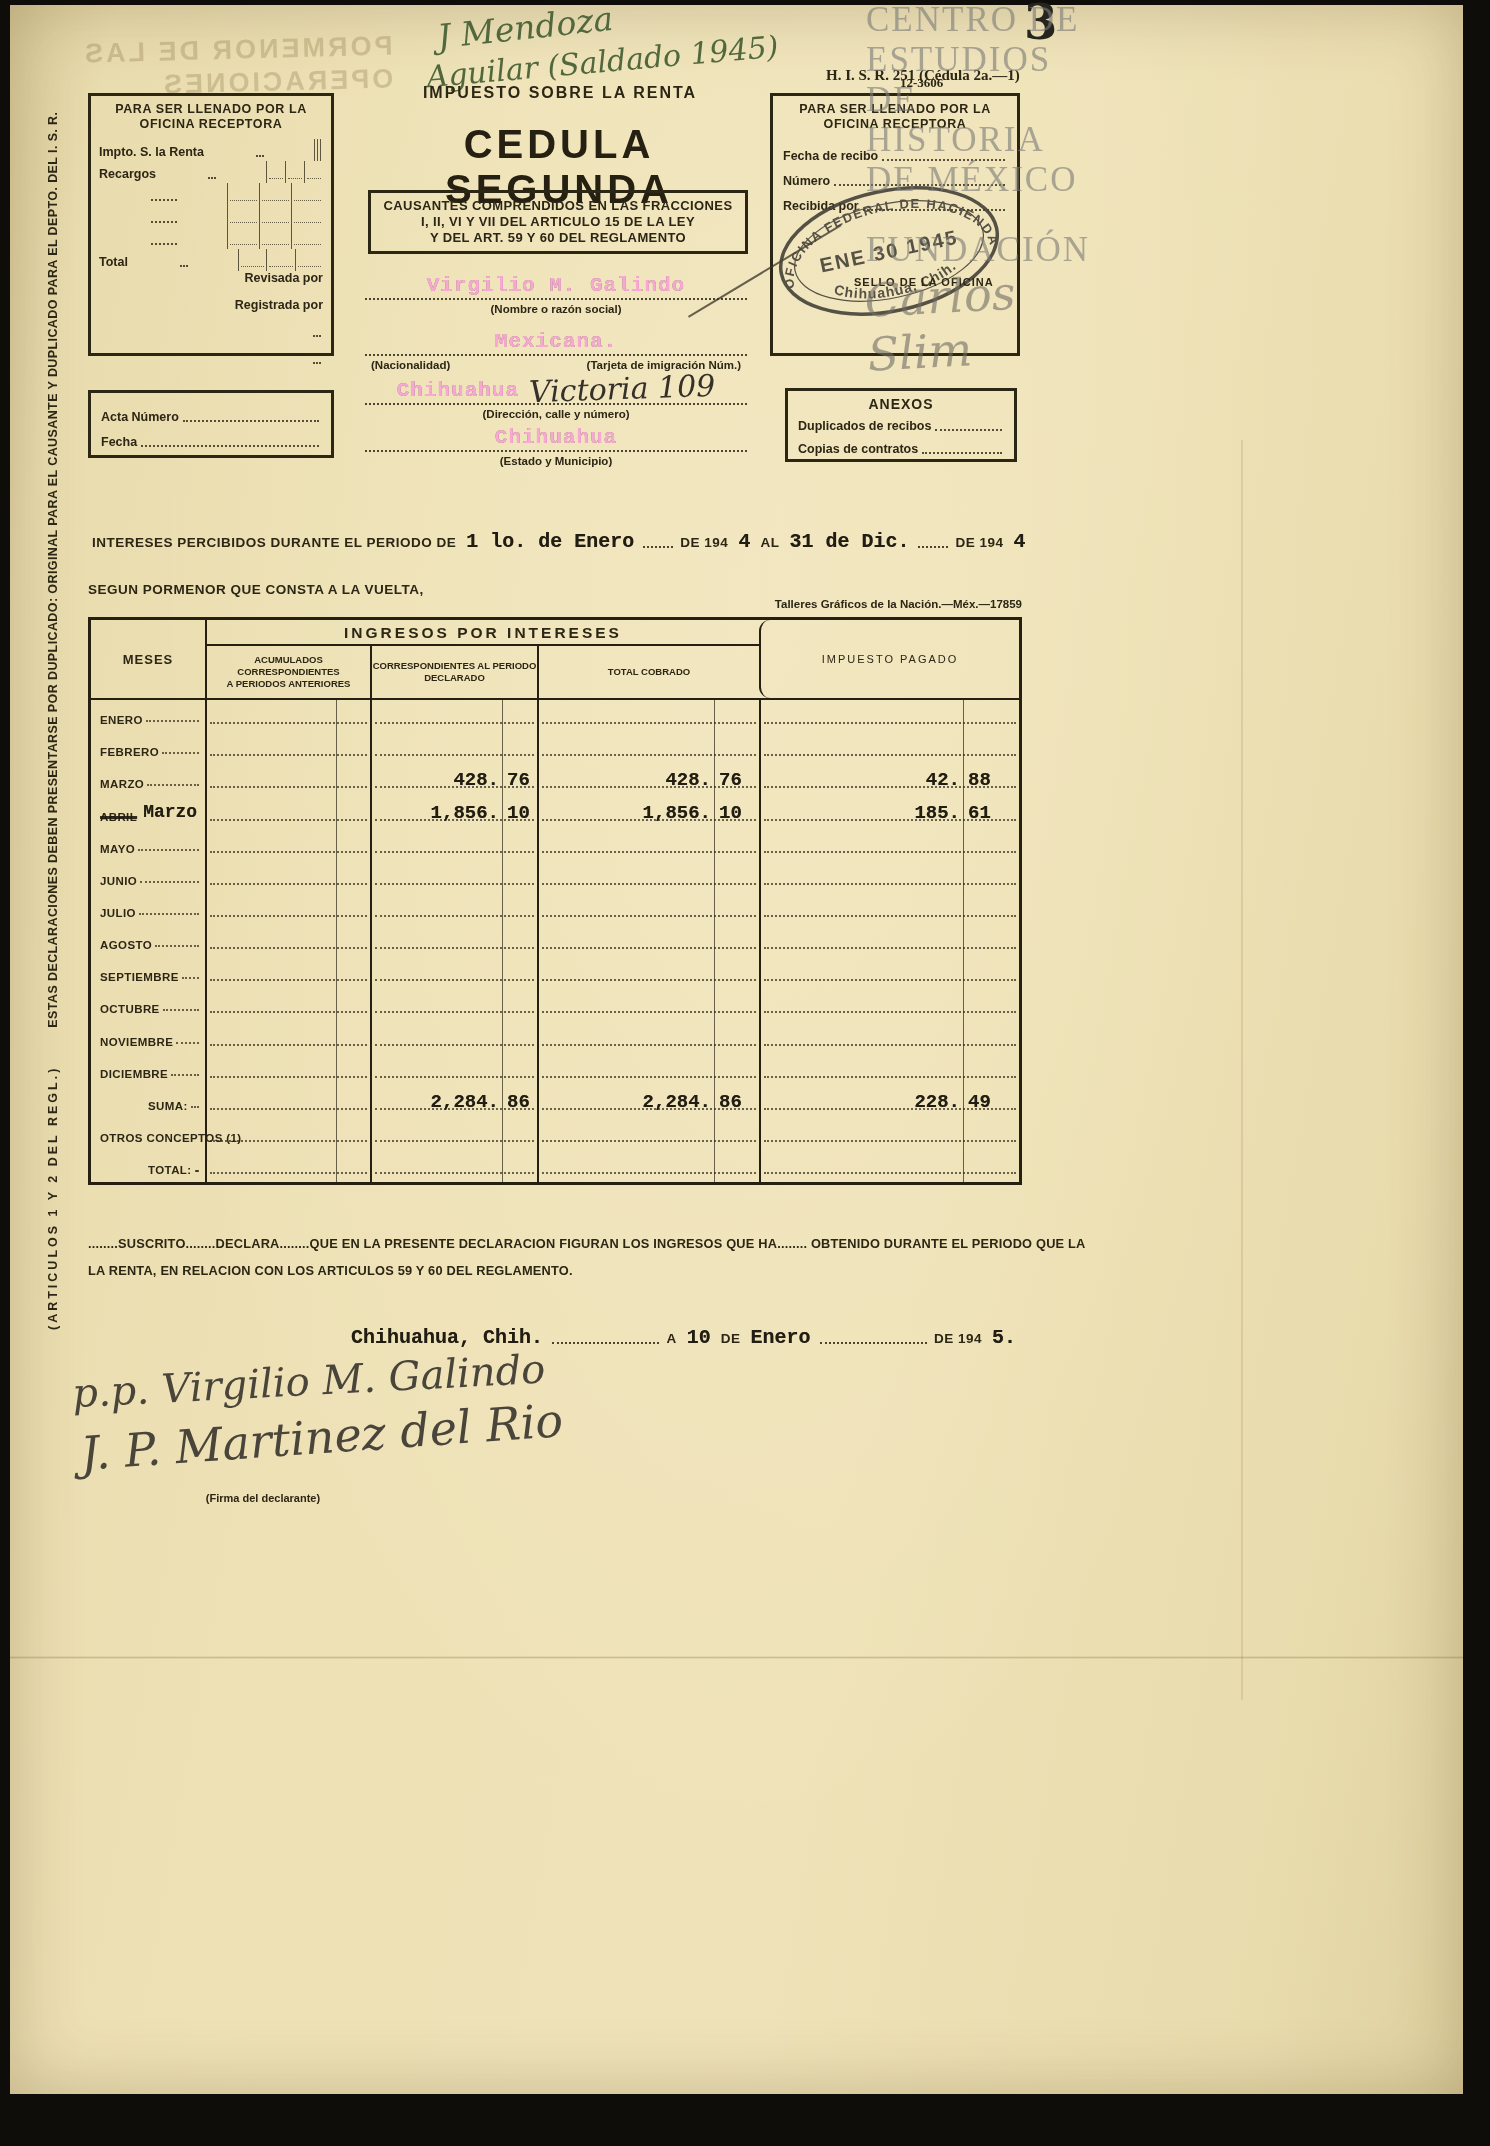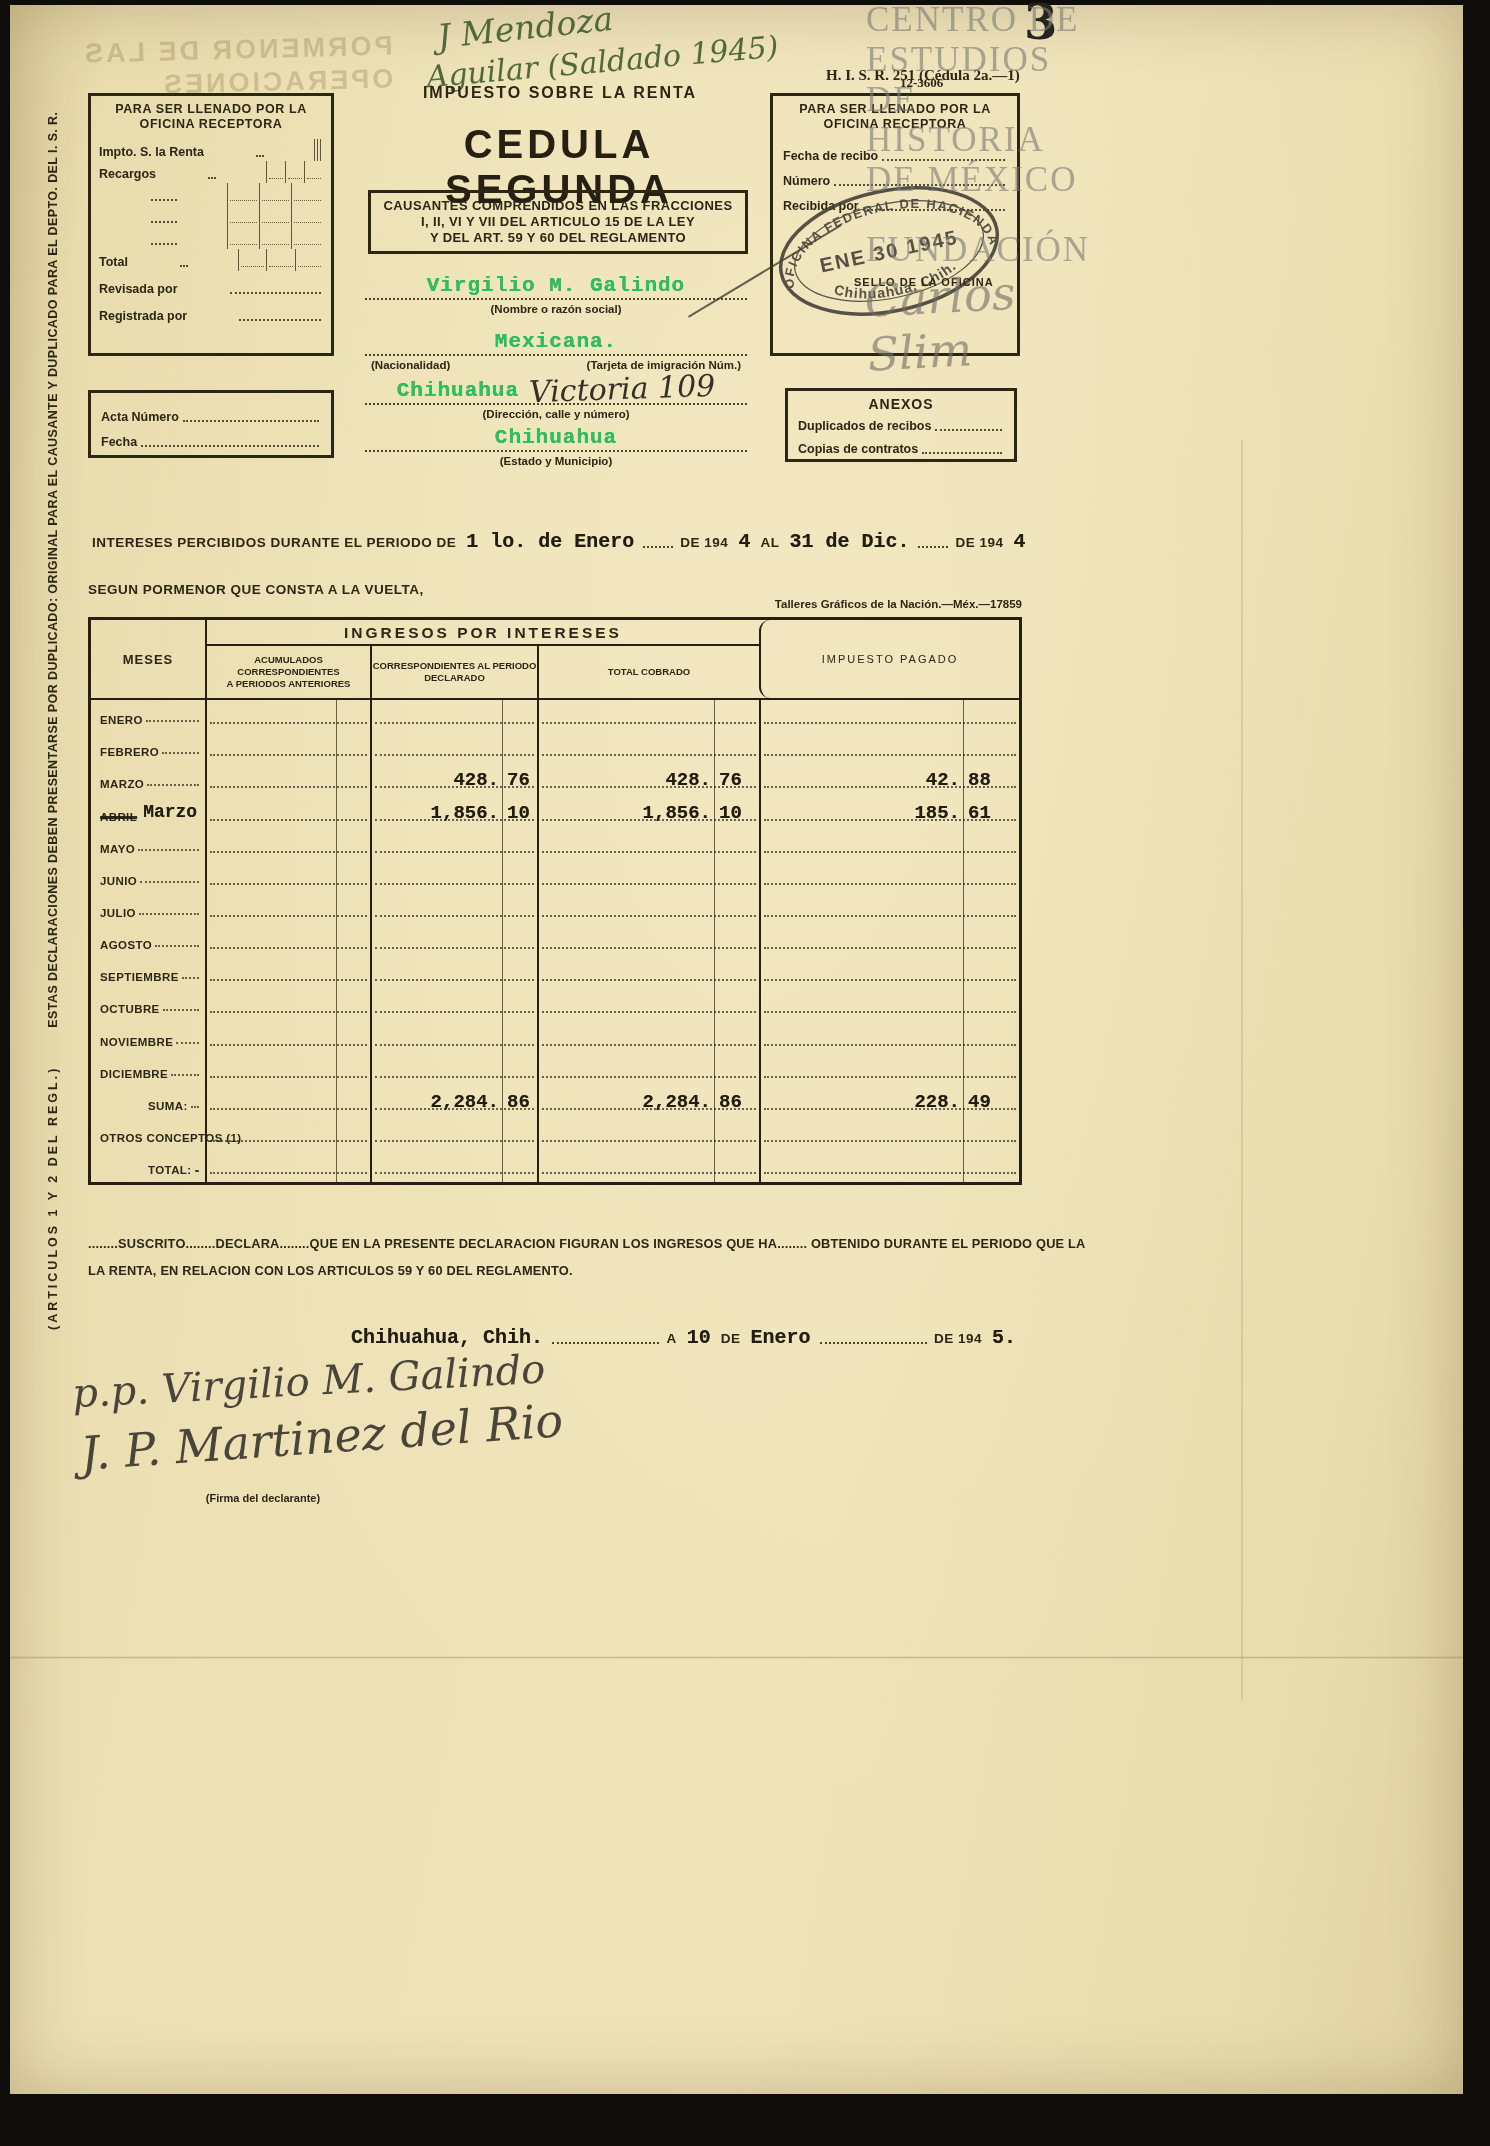--- a/index.html
+++ b/index.html
@@ -35,21 +35,21 @@
   .wm-script { font-family:"DejaVu Serif",serif; font-style:italic; font-size:46px;
                color:rgba(112,108,100,.60); transform:rotate(-3deg); margin-top:-2px; }
 
   .box { position:absolute; border:3px solid #2c2615; }
   .box-hdr { text-align:center; font-weight:700; font-size:12.5px; letter-spacing:.6px; line-height:15px; }
   .lead { flex:1; border-bottom:2px dotted rgba(46,40,23,.8); margin:0 2px 4px 4px; min-width:8px; }
 
   .box1 { left:88px; top:93px; width:246px; height:263px; padding:6px 8px; }
   .b1rows { margin-top:7px; }
   .b1row { display:flex; align-items:flex-end; height:22px;gap:48px; }
-  .b1row.tall { height:27px; }
+  .b1row.tall { height:27px;flex-direction:column; }
   .b1lbl { font-weight:700; font-size:12.5px; white-space:nowrap; padding-bottom:2px; }
   .b1cols { width:96px; align-self:stretch; display:flex; }
   .b1cols span { flex:1; border-left:1.3px solid rgba(46,40,23,.75); position:relative; }
   .b1cols span::after { content:''; position:absolute; left:2px; right:2px; bottom:4px;
     border-bottom:1.6px dotted rgba(46,40,23,.7); }
 
   .box-acta { left:88px; top:390px; width:246px; height:68px; padding:8px 10px; }
   .acta-row { display:flex; align-items:flex-end; height:25px; }
 
   .box-r { left:770px; top:93px; width:250px; height:263px; padding:6px 10px; }
@@ -61,21 +61,21 @@
   .anexos-title { text-align:center; font-weight:700; font-size:14px; letter-spacing:1px; }
   .ax-row { display:flex; align-items:flex-end; height:23px; }
 
   .over-title { position:absolute; left:410px; top:84px; width:300px; text-align:center;
     font-weight:700; font-size:16px; letter-spacing:2px; }
   .main-title { position:absolute; left:366px; top:122px; width:386px; text-align:center;
     font-weight:700; font-size:40px; letter-spacing:4px; color:#262012; }
   .subtitle-box { position:absolute; left:368px; top:190px; width:380px; border:3px solid #2c2615;
     padding:5px 4px; text-align:center; font-weight:700; font-size:13px; line-height:16px; letter-spacing:.4px; }
 
-  .typed { font-family:"Liberation Mono",monospace; font-weight:700; color:#22c55e;
+  .typed { font-family:"Liberation Mono",monospace; font-weight:700; color:#f9a8d4;
     text-shadow:0 0 .5px rgba(20,16,8,.6); }
   .hand-dark { font-family:"DejaVu Serif",serif; font-style:italic; color:#35312a; }
 
   .field { position:absolute; left:365px; width:382px; }
   .f-name  { top:274px; } .f-nat { top:330px; } .f-addr { top:376px; } .f-state { top:426px; }
   .f-value-row { display:flex; justify-content:center; align-items:flex-end; gap:10px; }
   .f-value { font-size:21px; letter-spacing:1px; }
   .f-hand { font-size:30px; line-height:26px; transform:rotate(-2deg); }
   .f-line { border-bottom:2.5px dotted rgba(46,40,23,.85); height:2px; margin-top:1px; }
   .f-caption { text-align:center; font-size:11.5px; font-weight:700; margin-top:3px; }

